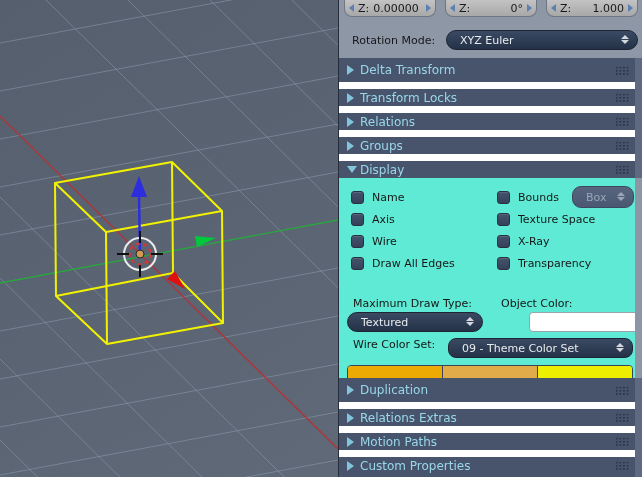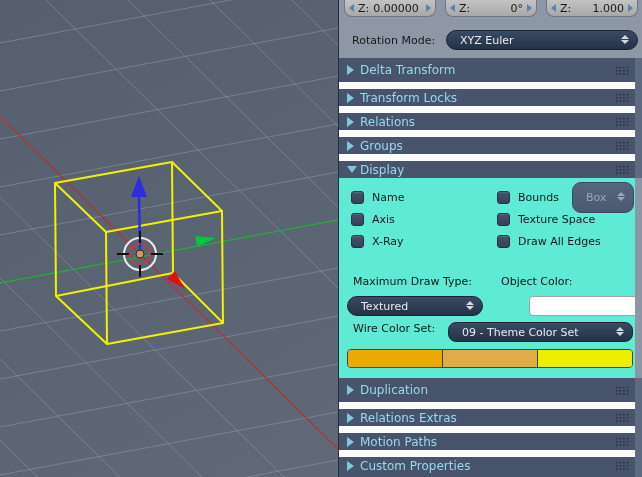--- a/index.html
+++ b/index.html
@@ -78,26 +78,26 @@
 
   
   .sec-content { height:200px; background:#5eead4; padding:8px 9px 16px 8px; }
   .sec-content .gutter { background:#8d96a4; }
   .cbgrid { display:grid; grid-template-columns:146px 141px; }
   .cbrow { height:22px; display:flex; align-items:center; }
   .checkbox { width:13px; height:13px; margin-left:4px; border-radius:3px;
               background:linear-gradient(#45526b,#36425a);
               border:1px solid #27303f; box-shadow:inset 0 1px 0 rgba(255,255,255,.12); }
   .cbrow label { margin-left:8px; color:#17181a; }
-  .cbrow .dropdown { margin-left:auto; width:62px; height:31px; }
+  .cbrow .dropdown { margin-left:auto; width:62px; height:22px; }
 
   .lblrow { display:grid; grid-template-columns:146px 141px; margin-top:22px; height:15px; align-items:center; }
   .lblrow span:first-child { padding-left:6px; }
   .lblrow span:last-child  { padding-left:8px; }
-  .widgetrow { display:grid; grid-template-columns:146px 141px; margin-top:7px;gap:36px; }
+  .widgetrow { display:grid; grid-template-columns:146px 141px; margin-top:1px;gap:36px; }
   .widgetrow .dropdown { width:136px; }
   .colorswatch { width:140px; height:20px; background:var(--object-color,#fff);
                  border:1px solid #9aa2ac; border-radius:4px; }
 
   .wirerow { display:flex; margin-top:6px; }
   .wirerow .lbl { width:101px; padding-left:6px; }
   .wirerow .dropdown { flex:1;border-radius:8px; }
 
   .swatchbar { display:flex; margin-top:7px; height:19px; border:1px solid #3a4456;
                border-radius:4px; overflow:hidden; }
@@ -263,25 +263,33 @@
         <div class="cbrow">
           <span class="checkbox"></span>
           <label>Axis</label>
         </div>
         <div class="cbrow">
           <span class="checkbox"></span>
           <label>Texture Space</label>
         </div>
         <div class="cbrow">
           <span class="checkbox"></span>
+          <label>Wire</label>
+        </div>
+        <div class="cbrow">
+          <span class="checkbox"></span>
           <label>X-Ray</label>
         </div>
         <div class="cbrow">
           <span class="checkbox"></span>
           <label>Draw All Edges</label>
+        </div>
+        <div class="cbrow">
+          <span class="checkbox"></span>
+          <label>Transparency</label>
         </div>
       </div>
 
       <div class="lblrow">
         <span>Maximum Draw Type:</span>
         <span>Object Color:</span>
       </div>
       <div class="widgetrow">
         <div class="dropdown">
           <span>Textured</span>

